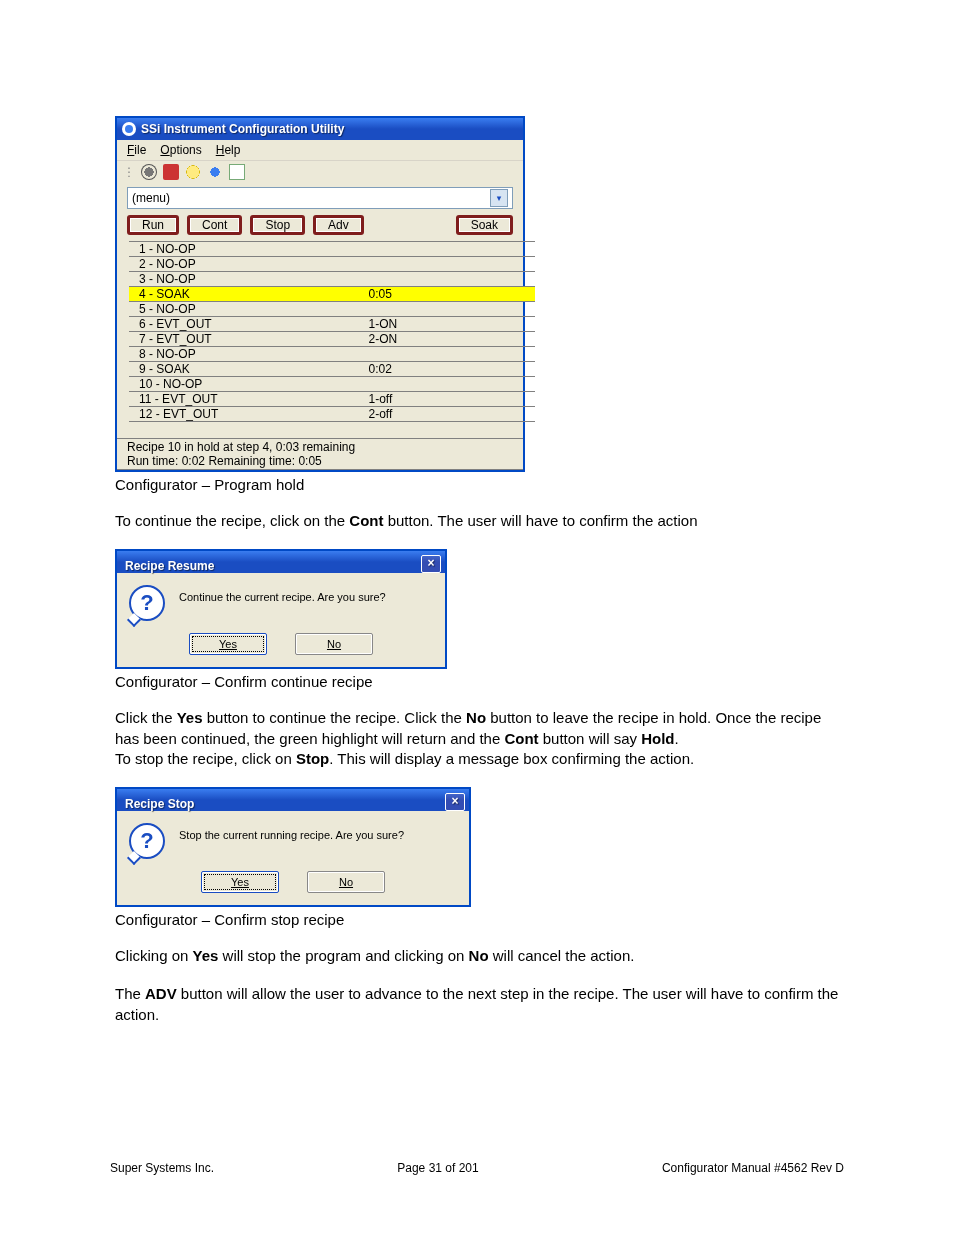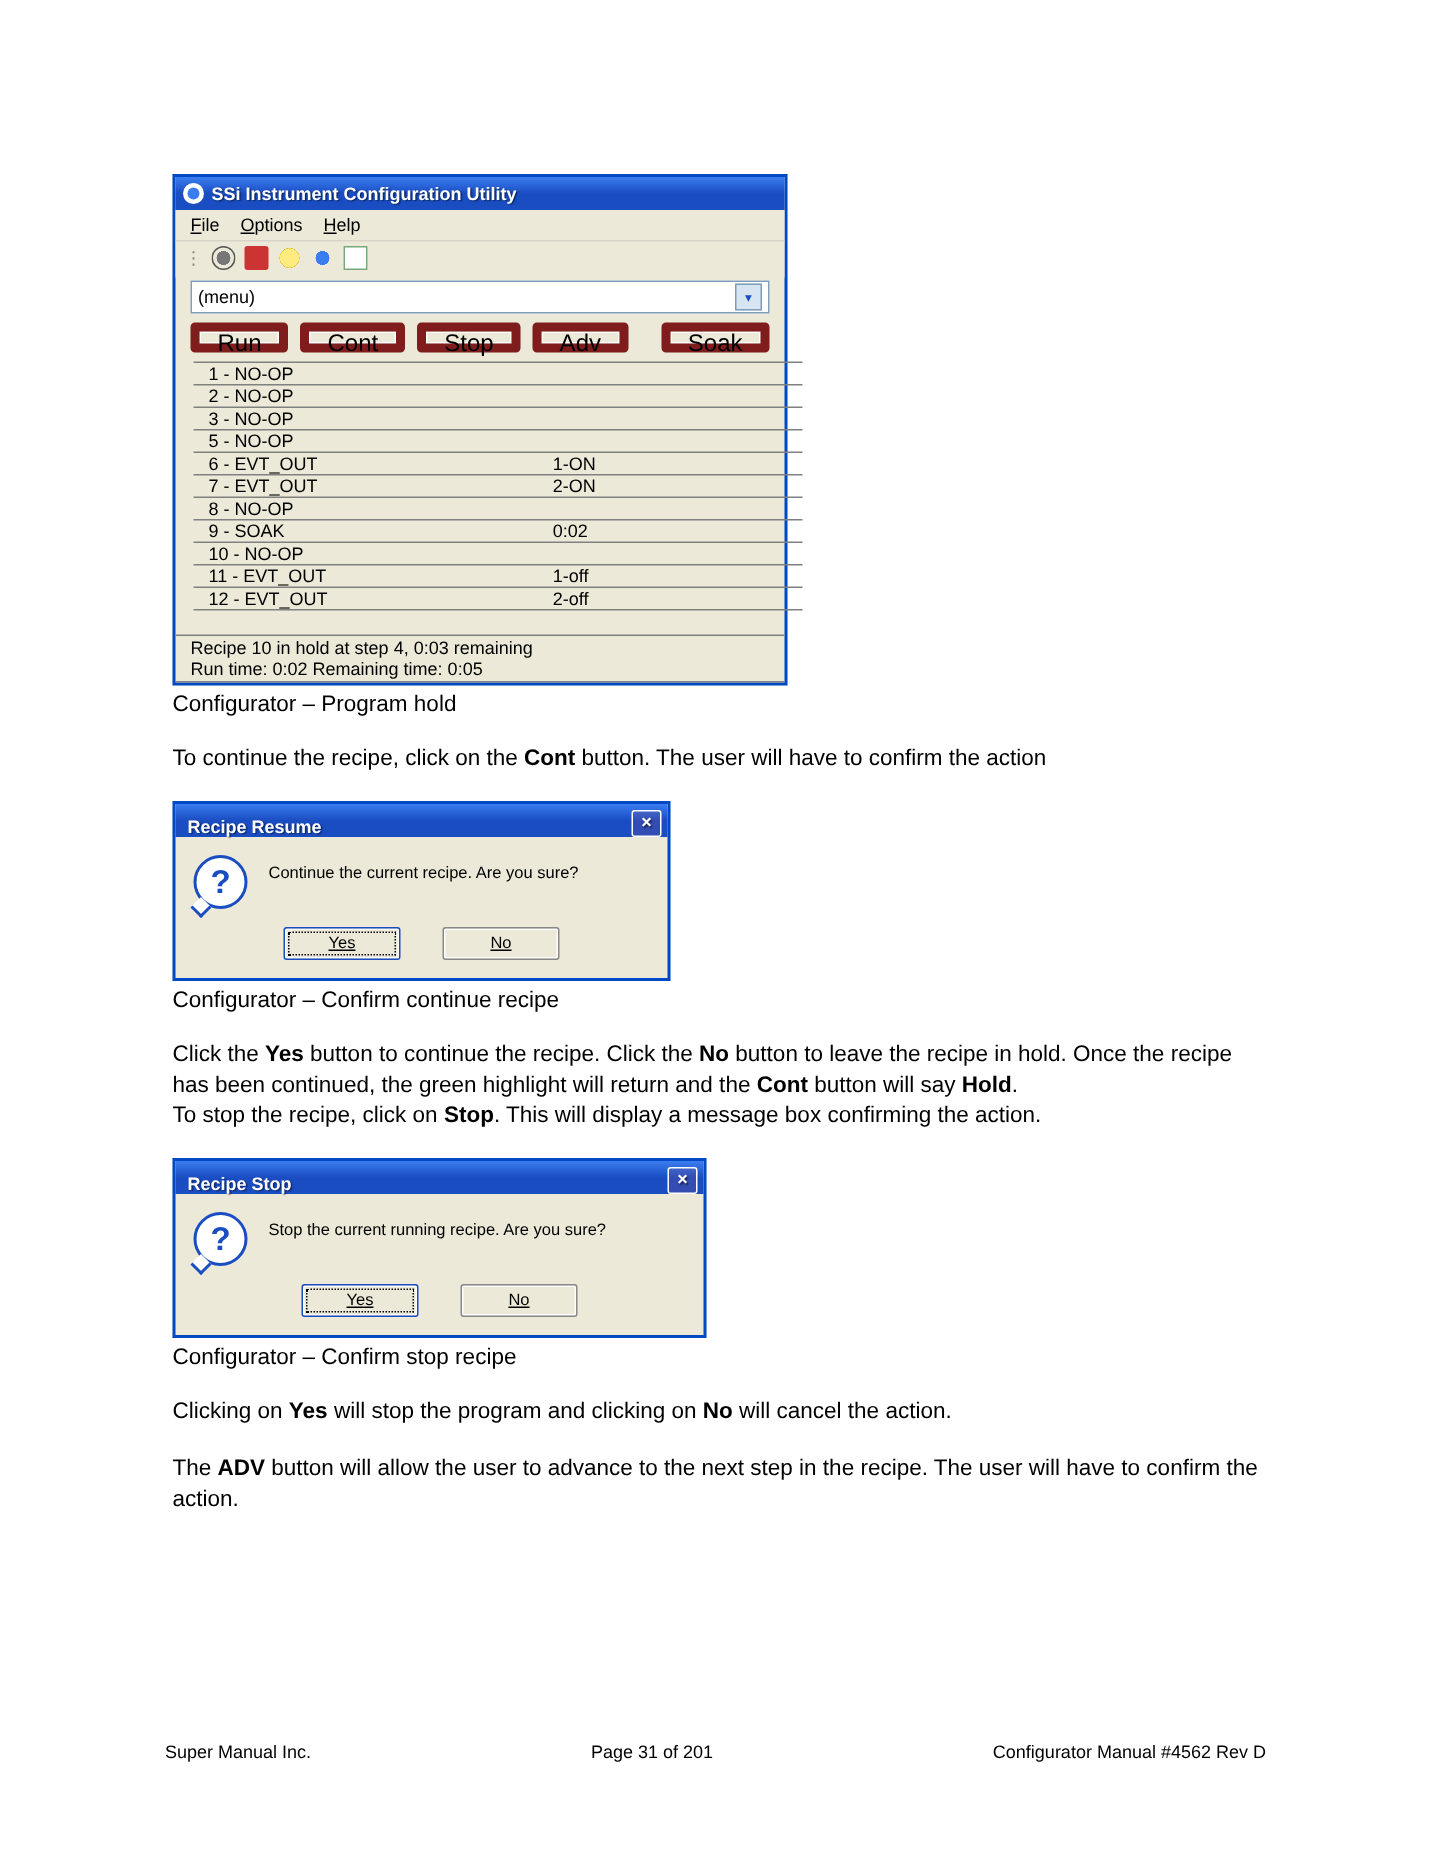--- a/index.html
+++ b/index.html
@@ -81,22 +81,22 @@
     justify-content:space-between;
   }
   .dd-arrow{
     width:16px;height:16px;background:#d7e4f2;border:1px solid #7f9db9;display:flex;align-items:center;justify-content:center;font-size:9px;color:#1a4dc2;
   }
   .btnrow{
     display:flex; gap:8px; padding:0 10px 6px 10px; align-items:center;
   }
   .btnrow .spacer{flex:1;}
   .winbtn{
-    font-size:16px; height:20px; padding:0 12px; background:#ece9d8;
-    border:6px solid #7f1d1d; border-radius:3px; box-shadow:0 0 0 1px #fff inset;
+    font-size:12px; height:20px; padding:0 12px; background:#ece9d8;
+    border:3px solid #7f1d1d; border-radius:3px; box-shadow:0 0 0 1px #fff inset;
   }
   table.steps{
     width:calc(100% - 0px);
     border-collapse:collapse;
     font-size:12px;
     margin:0 0 0 12px;
   }
   table.steps td{
     border-top:1px solid #808080;
     border-bottom:1px solid #808080;
@@ -210,20 +210,24 @@
             <td class="col2"></td>
           </tr>
           <tr>
             <td class="col1">2 - NO-OP</td>
             <td class="col2"></td>
           </tr>
           <tr>
             <td class="col1">3 - NO-OP</td>
             <td class="col2"></td>
           </tr>
+          <tr class="hl">
+            <td class="col1">4 - SOAK</td>
+            <td class="col2">0:05</td>
+          </tr>
           <tr>
             <td class="col1">5 - NO-OP</td>
             <td class="col2"></td>
           </tr>
           <tr>
             <td class="col1">6 - EVT_OUT</td>
             <td class="col2">1-ON</td>
           </tr>
           <tr>
             <td class="col1">7 - EVT_OUT</td>
@@ -304,18 +308,18 @@
 
   <p class="body-p">
     <span>Clicking on </span><b>Yes</b><span> will stop the program and clicking on </span><b>No</b><span> will cancel the action.</span>
   </p>
 
   <p class="body-p">
     <span>The </span><b>ADV</b><span> button will allow the user to advance to the next step in the recipe.  The user will have to confirm the action.</span>
   </p>
 
   <div class="footer">
-    <span>Super Manual Inc.</span>
+    <span>Super Systems Inc.</span>
     <span>Page 31 of 201</span>
     <span>Configurator Manual #4562 Rev D</span>
   </div>
 
 </div>
 
 </body></html>

